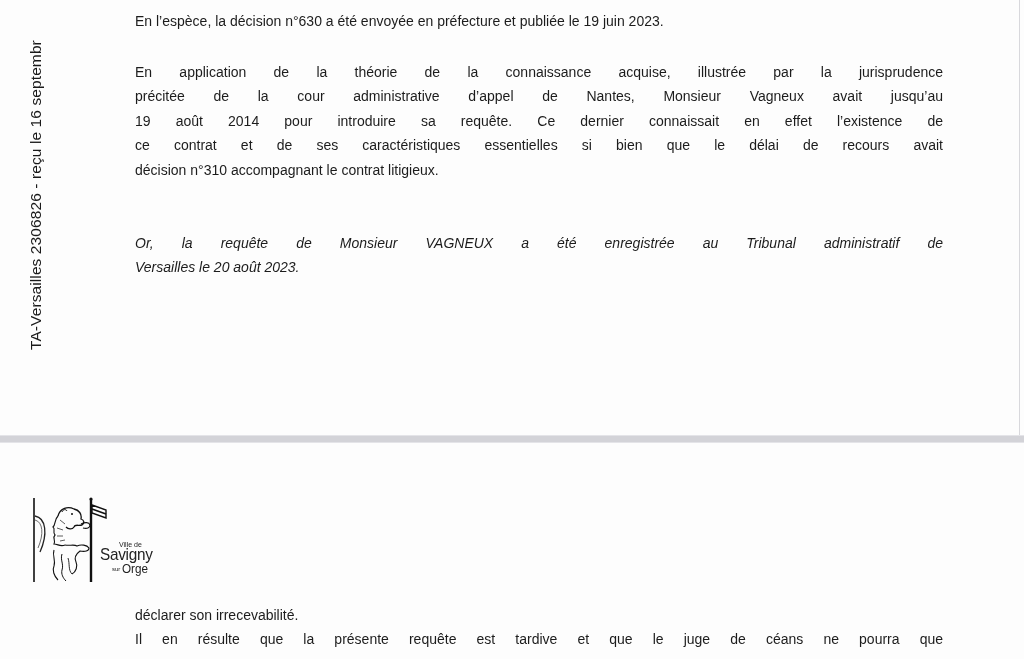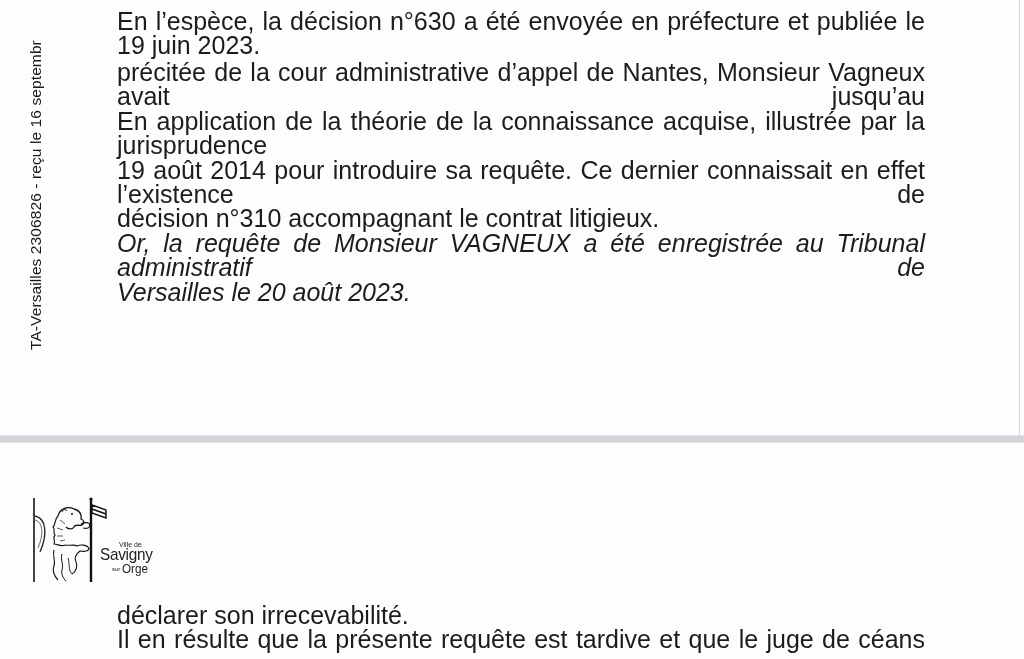--- a/index.html
+++ b/index.html
@@ -54,23 +54,23 @@
       top: 350px;
       transform-origin: 0 0;
       transform: rotate(-90deg);
       white-space: nowrap;
       font-size: 15.5px;
       color: #1a1a1a;
       letter-spacing: 0.1px;
     }
     .para {
       position: absolute;
-      left: 117px;
+      left: 135px;
       width: 808px;
-      font-size: 25px;
+      font-size: 14px;
       line-height: 24.4px;
       text-align: justify;
       text-align-last: left;
       margin: 0;
     }
     .para span.line {
       display: block;
       text-align: justify;
       text-align-last: justify;
     }
@@ -141,23 +141,24 @@
 
 <div class="page page-bottom"></div>
 
 <div class="side-stamp">TA-Versailles 2306826 - reçu le 16 septembr</div>
 
 <p class="para" id="p1">
   <span class="line last">En l’espèce, la décision n°630 a été envoyée en préfecture et publiée le 19 juin 2023.</span>
 </p>
 
 <p class="para" id="p2">
+  <span class="line">En application de la théorie de la connaissance acquise, illustrée par la jurisprudence</span>
   <span class="line">précitée de la cour administrative d’appel de Nantes, Monsieur Vagneux avait jusqu’au</span>
-  <span class="line">En application de la théorie de la connaissance acquise, illustrée par la jurisprudence</span>
   <span class="line">19 août 2014 pour introduire sa requête. Ce dernier connaissait en effet l’existence de</span>
+  <span class="line">ce contrat et de ses caractéristiques essentielles si bien que le délai de recours avait</span>
   <span class="line last">décision n°310 accompagnant le contrat litigieux.</span>
 </p>
 
 <p class="para" id="p3">
   <span class="line">Or, la requête de Monsieur VAGNEUX a été enregistrée au Tribunal administratif de</span>
   <span class="line last">Versailles le 20 août 2023.</span>
 </p>
 
 <div>
   <svg class="logo" viewBox="0 0 140 90" xmlns="http://www.w3.org/2000/svg">

